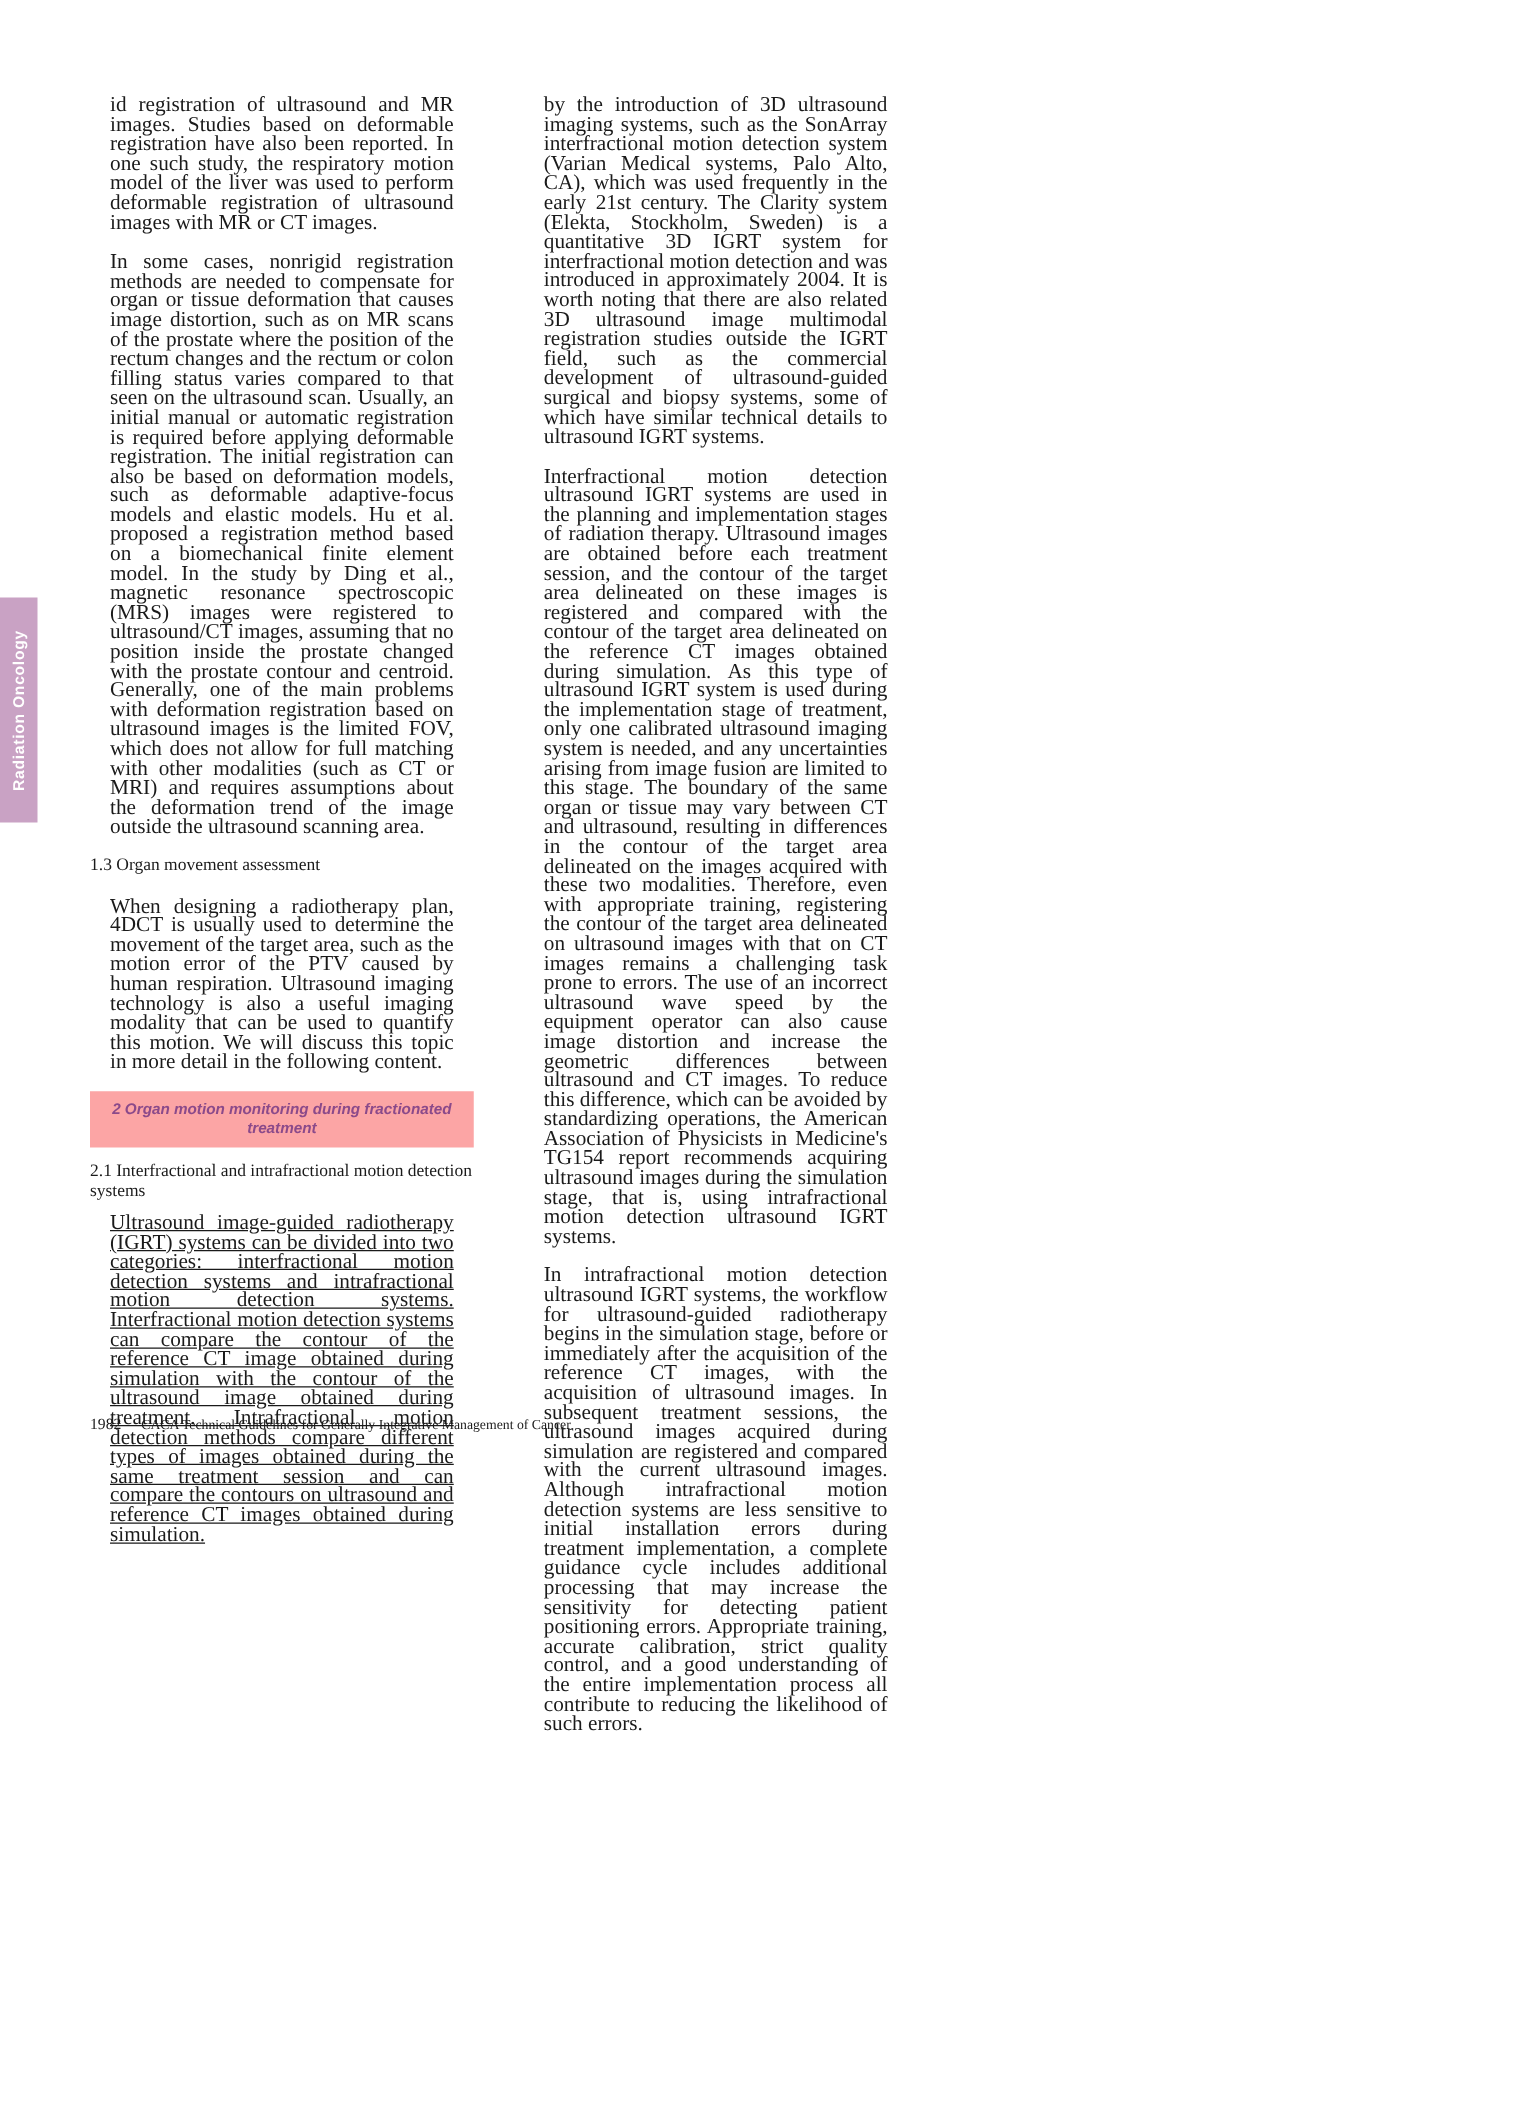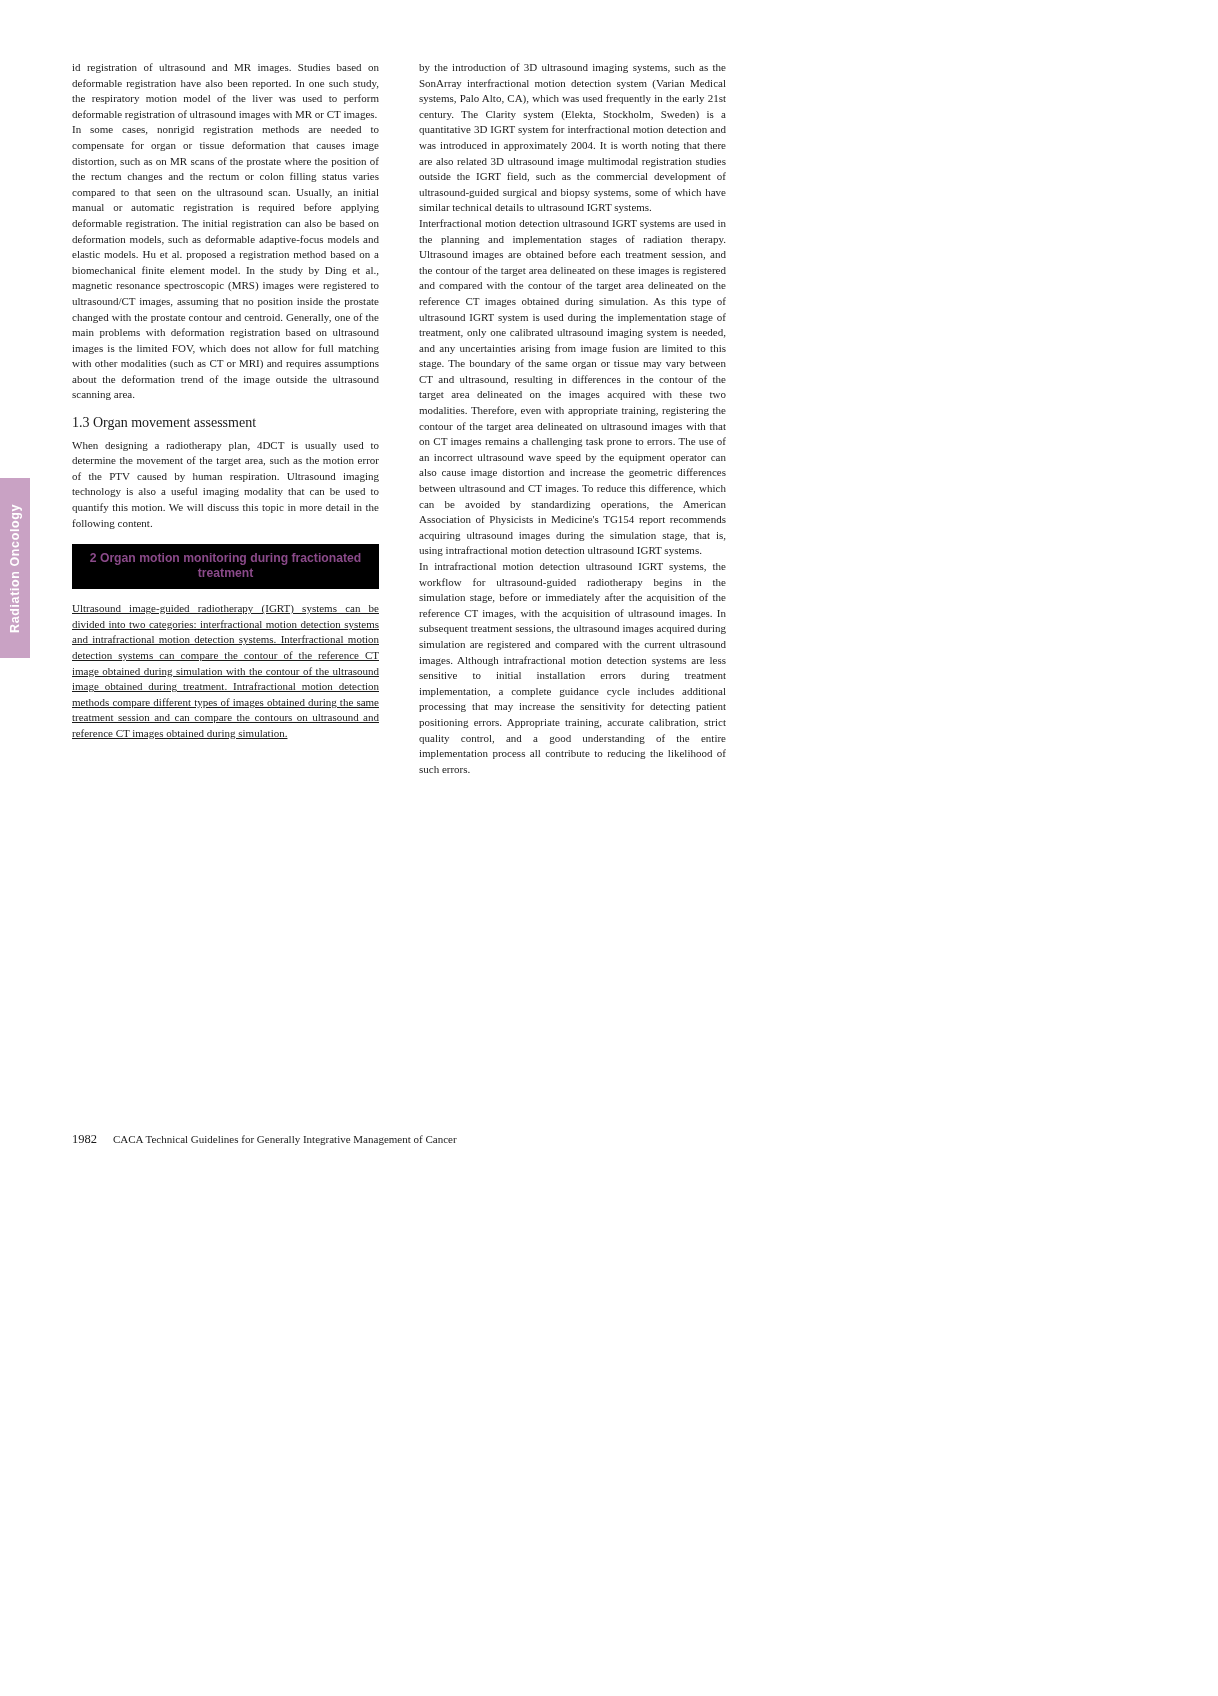--- a/index.html
+++ b/index.html
@@ -50,50 +50,51 @@
     display: flex;
     gap: 36px;
   }
   .col {
     width: 307px;
   }
   .col.right {
     margin-left: 4px;
   }
   p.body {
-    margin: 0;
-    font-size: 11px;
+    margin: 16px;
+    font-size: 17px;
     line-height: 15.6px;
     text-align: justify;
     text-justify: inter-word;
     hyphens: manual;
   }
   p.body + p.body {
     margin-top: 0px;
   }
   p.gap {
     margin-top: 9px;
     text-decoration: underline;
   }
   h3.sub {
     margin: 12px 0 7px 0;
     font-size: 14px;
     font-weight: normal;
     line-height: 15.6px;
   }
   .section-banner {
     margin: 13px 0 12px 0;
-    background: #000000;
+    background: #fca5a5;
     color: #8b4a8a;
     font-family: "Liberation Sans", sans-serif;
     font-weight: bold;
     font-size: 12.2px;
     line-height: 15px;
     text-align: center;
     padding: 7px 10px 8px 10px;
+    font-style: italic;
   }
   .footer {
     position: absolute;
     left: 72px;
     top: 1132px;
     display: flex;
     align-items: baseline;
     gap: 16px;
     font-family: "Liberation Serif", serif;
   }
@@ -116,20 +117,21 @@
   </div>
 
   <div class="columns">
 
     <div class="col left">
       <p class="body">id registration of ultrasound and MR images. Studies based on deformable registration have also been reported. In one such study, the respiratory motion model of the liver was used to perform deformable registration of ultrasound images with MR or CT images.</p>
       <p class="body">In some cases, nonrigid registration methods are needed to compensate for organ or tissue deformation that causes image distortion, such as on MR scans of the prostate where the position of the rectum changes and the rectum or colon filling status varies compared to that seen on the ultrasound scan. Usually, an initial manual or automatic registration is required before applying deformable registration. The initial registration can also be based on deformation models, such as deformable adaptive-focus models and elastic models. Hu et al. proposed a registration method based on a biomechanical finite element model. In the study by Ding et al., magnetic resonance spectroscopic (MRS) images were registered to ultrasound/CT images, assuming that no position inside the prostate changed with the prostate contour and centroid. Generally, one of the main problems with deformation registration based on ultrasound images is the limited FOV, which does not allow for full matching with other modalities (such as CT or MRI) and requires assumptions about the deformation trend of the image outside the ultrasound scanning area.</p>
       <h3 class="sub">1.3 Organ movement assessment</h3>
       <p class="body">When designing a radiotherapy plan, 4DCT is usually used to determine the movement of the target area, such as the motion error of the PTV caused by human respiration. Ultrasound imaging technology is also a useful imaging modality that can be used to quantify this motion. We will discuss this topic in more detail in the following content.</p>
       <div class="section-banner">2 Organ motion monitoring during fractionated treatment</div>
+      <h3 class="sub" style="margin-top:0;">2.1 Interfractional and intrafractional motion detection systems</h3>
       <p class="body gap">Ultrasound image-guided radiotherapy (IGRT) systems can be divided into two categories: interfractional motion detection systems and intrafractional motion detection systems. Interfractional motion detection systems can compare the contour of the reference CT image obtained during simulation with the contour of the ultrasound image obtained during treatment. Intrafractional motion detection methods compare different types of images obtained during the same treatment session and can compare the contours on ultrasound and reference CT images obtained during simulation.</p>
     </div>
 
     <div class="col right">
       <p class="body">by the introduction of 3D ultrasound imaging systems, such as the SonArray interfractional motion detection system (Varian Medical systems, Palo Alto, CA), which was used frequently in the early 21st century. The Clarity system (Elekta, Stockholm, Sweden) is a quantitative 3D IGRT system for interfractional motion detection and was introduced in approximately 2004. It is worth noting that there are also related 3D ultrasound image multimodal registration studies outside the IGRT field, such as the commercial development of ultrasound-guided surgical and biopsy systems, some of which have similar technical details to ultrasound IGRT systems.</p>
       <p class="body">Interfractional motion detection ultrasound IGRT systems are used in the planning and implementation stages of radiation therapy. Ultrasound images are obtained before each treatment session, and the contour of the target area delineated on these images is registered and compared with the contour of the target area delineated on the reference CT images obtained during simulation. As this type of ultrasound IGRT system is used during the implementation stage of treatment, only one calibrated ultrasound imaging system is needed, and any uncertainties arising from image fusion are limited to this stage. The boundary of the same organ or tissue may vary between CT and ultrasound, resulting in differences in the contour of the target area delineated on the images acquired with these two modalities. Therefore, even with appropriate training, registering the contour of the target area delineated on ultrasound images with that on CT images remains a challenging task prone to errors. The use of an incorrect ultrasound wave speed by the equipment operator can also cause image distortion and increase the geometric differences between ultrasound and CT images. To reduce this difference, which can be avoided by standardizing operations, the American Association of Physicists in Medicine's TG154 report recommends acquiring ultrasound images during the simulation stage, that is, using intrafractional motion detection ultrasound IGRT systems.</p>
       <p class="body">In intrafractional motion detection ultrasound IGRT systems, the workflow for ultrasound-guided radiotherapy begins in the simulation stage, before or immediately after the acquisition of the reference CT images, with the acquisition of ultrasound images. In subsequent treatment sessions, the ultrasound images acquired during simulation are registered and compared with the current ultrasound images. Although intrafractional motion detection systems are less sensitive to initial installation errors during treatment implementation, a complete guidance cycle includes additional processing that may increase the sensitivity for detecting patient positioning errors. Appropriate training, accurate calibration, strict quality control, and a good understanding of the entire implementation process all contribute to reducing the likelihood of such errors.</p>
     </div>
 
   </div>

